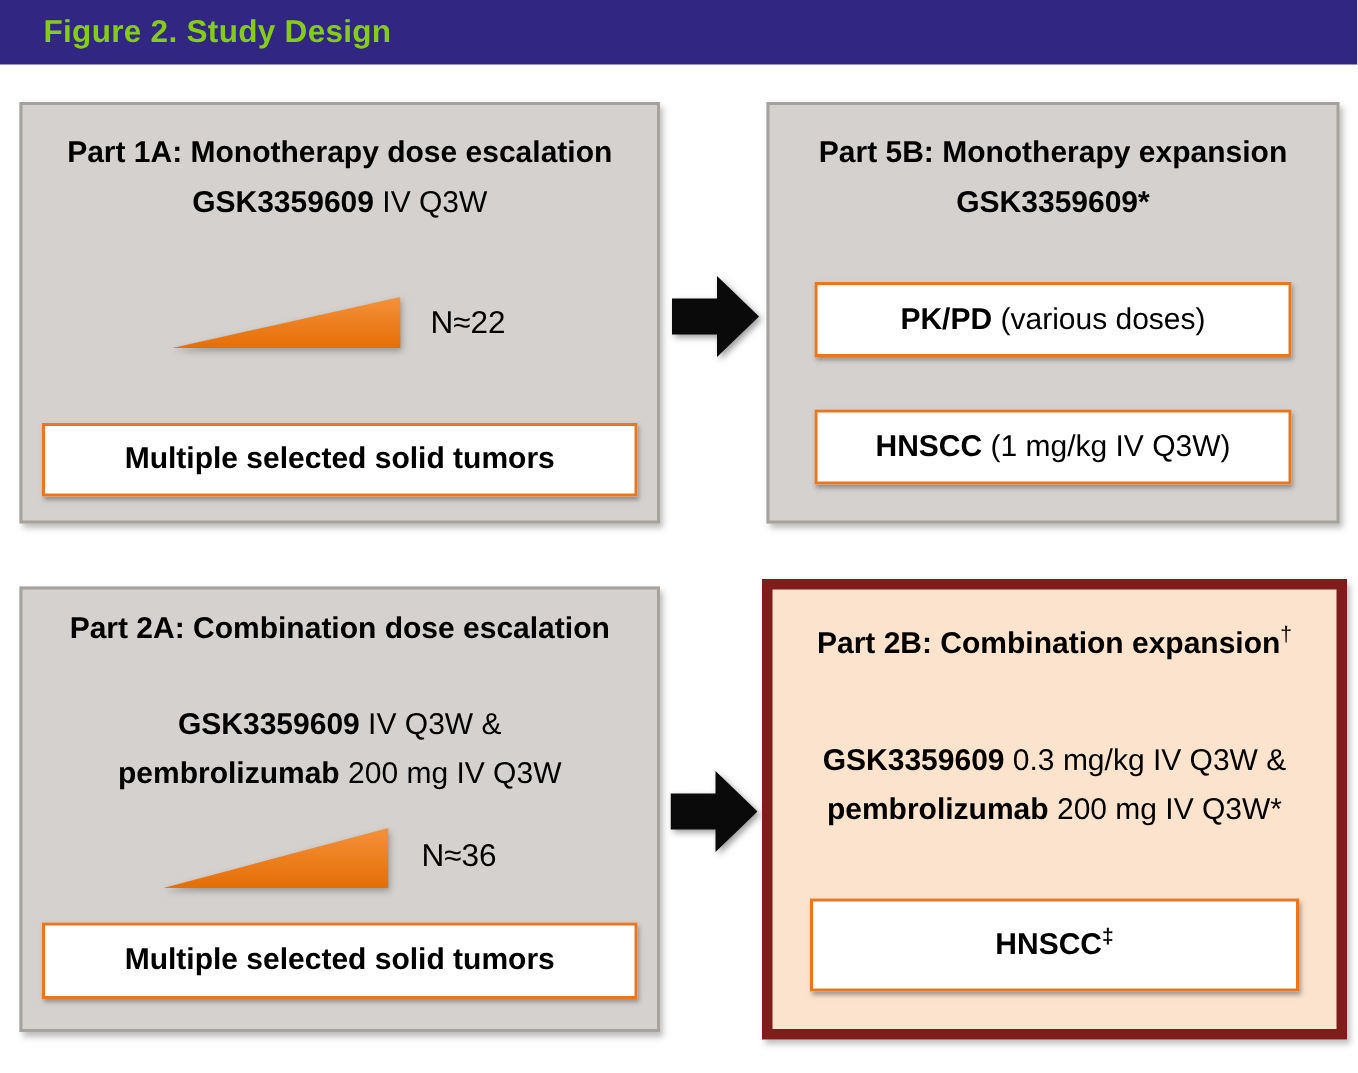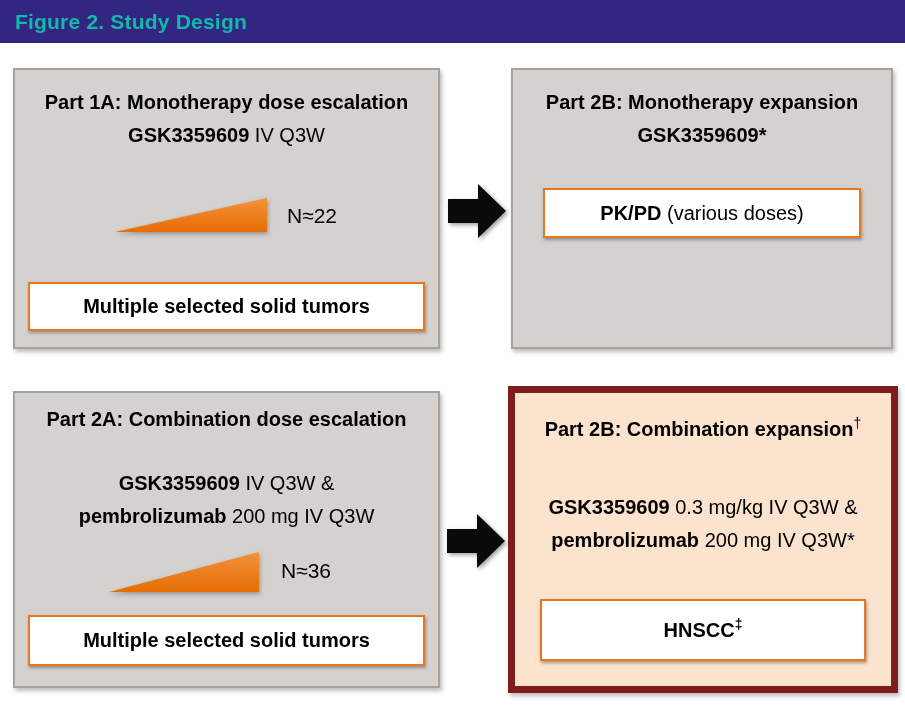--- a/index.html
+++ b/index.html
@@ -17,24 +17,24 @@
   
   .header {
     position: absolute;
     left: 0; top: 0;
     width: 905px; height: 43px;
     background: #312782;
     display: flex;
     align-items: center;
   }
   .header .title-text {
-    color: #14b8a6;
+    color: #84cc16;
     font-weight: bold;
     font-size: 21px;
-    padding-left: 15px;
+    padding-left: 29px;
     letter-spacing: 0.2px;
   }
 
   
   .panel {
     position: absolute;
     background: #D4D1CE;
     border: 2px solid #A6A29E;
     box-shadow: 2px 3px 4px rgba(110,110,110,0.45);
   }
@@ -109,25 +109,28 @@
       <span class="b">Multiple selected solid tumors</span>
     </div>
   </div>
 
   <svg class="arrow" style="left:448px; top:184px;" width="58" height="54" viewBox="0 0 58 54">
     <polygon points="0,15 30,15 30,0 58,27 30,54 30,39 0,39" fill="#0A0A0A"></polygon>
   </svg>
 
   <div class="panel" id="panel-1b">
     <div class="panel-title" style="top:16px;">
-      <div><span class="b">Part 2B: Monotherapy expansion</span></div>
+      <div><span class="b">Part 5B: Monotherapy expansion</span></div>
       <div><span class="b">GSK3359609*</span></div>
     </div>
     <div class="whitebox" style="left:30px; right:30px; top:118px; height:50px;">
       <span><span class="b">PK/PD</span><span> (various doses)</span></span>
+    </div>
+    <div class="whitebox" style="left:30px; right:30px; top:203px; height:50px;">
+      <span><span class="b">HNSCC</span><span> (1 mg/kg IV Q3W)</span></span>
     </div>
   </div>
 
   <div class="panel" id="panel-2a">
     <div class="panel-title" style="top:10px;">
       <div><span class="b">Part 2A: Combination dose escalation</span></div>
     </div>
     <div class="panel-title" style="top:74px;">
       <div>
         <span class="b">GSK3359609</span><span> IV Q3W &amp;</span>

